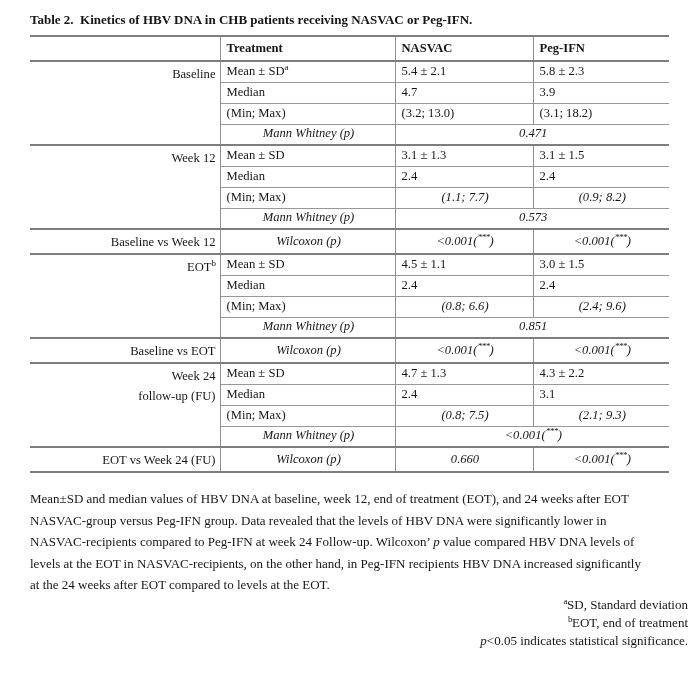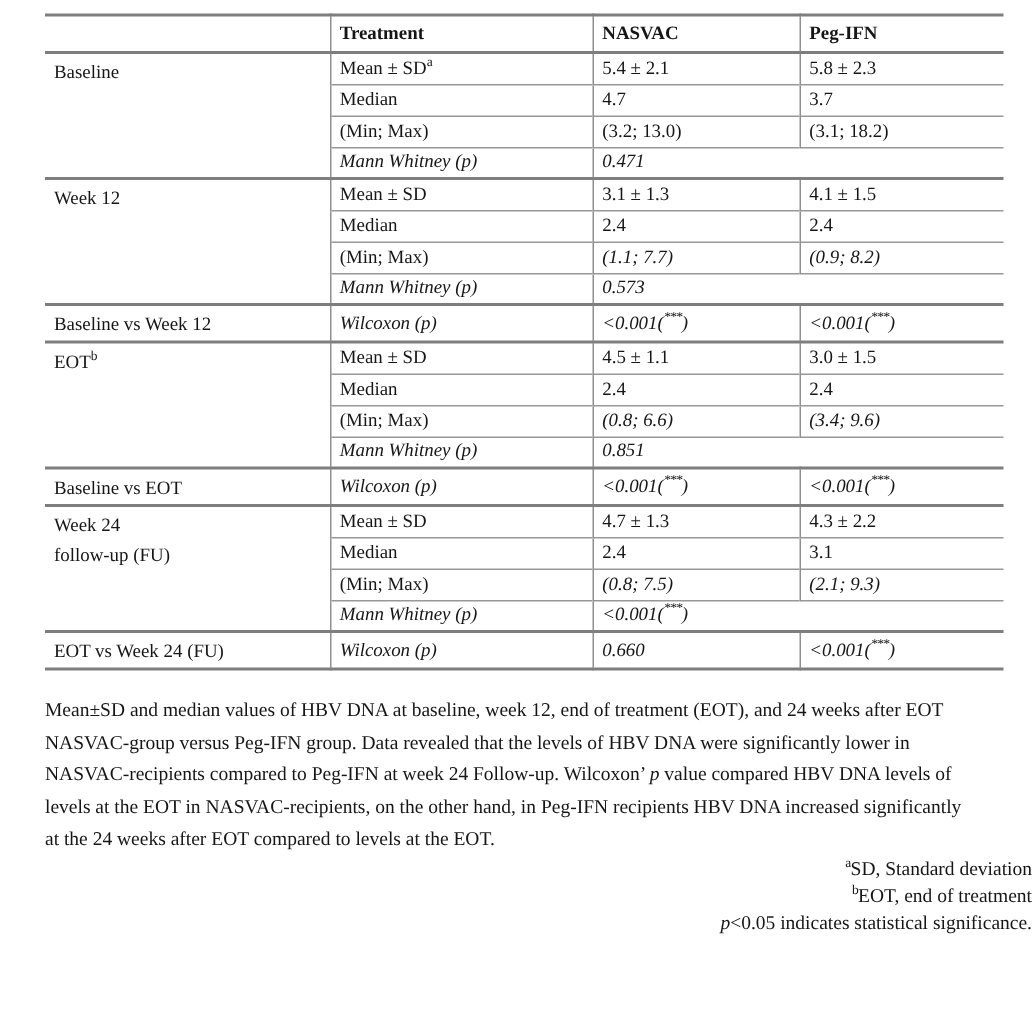--- a/index.html
+++ b/index.html
@@ -20,32 +20,33 @@
   col.w1{width:190px;} col.w2{width:175px;} col.w3{width:138px;} col.w4{width:136px;}
   thead tr{height:25px;border-bottom:2px solid #7e7e7e;}
   tbody tr{height:21px;border-top:1px solid #989898;}
   tbody tr.sec{border-top:2px solid #7e7e7e;}
   th,td{
     font-size:12.6px;text-align:left;vertical-align:middle;
     padding:0 4px 1px 6px;overflow:hidden;white-space:nowrap;
   }
   th{font-weight:bold;margin-top:14px;}
   .vl{border-left:1px solid #8f8f8f;}
-  td.group{vertical-align:top;line-height:20px;padding-top:2px;}
-  .it{font-style:italic;}
+  td.group{vertical-align:top;line-height:20px;padding-top:2px;text-align:right;}
+  .it{font-style:italic;text-align:center;}
   sup{font-size:9px;line-height:0;vertical-align:super;letter-spacing:-0.5px;}
   .fn{margin-top:15px;font-size:13px;}
   .fn-line{line-height:21.5px;white-space:nowrap;}
   .fn-small{line-height:18px;white-space:nowrap;text-align:right;}
 </style>
 </head>
 <body>
 
 <div class="page">
 
+  <div class="title">Table 2.  Kinetics of HBV DNA in CHB patients receiving NASVAC or Peg-IFN.</div>
 
   <table>
     <colgroup>
         <col class="w1">
         <col class="w2">
         <col class="w3">
         <col class="w4">
       </colgroup>
     <thead>
       <tr>
@@ -58,37 +59,37 @@
     <tbody>
       <tr class="sec">
         <td class="group" rowspan="4">Baseline</td>
         <td class="vl"><span>Mean ± SD</span><sup>a</sup></td>
         <td class="vl">5.4 ± 2.1</td>
         <td class="vl">5.8 ± 2.3</td>
       </tr>
       <tr>
         <td class="vl">Median</td>
         <td class="vl">4.7</td>
-        <td class="vl">3.7</td>
+        <td class="vl">3.9</td>
       </tr>
       <tr>
         <td class="vl">(Min; Max)</td>
         <td class="vl">(3.2; 13.0)</td>
         <td class="vl">(3.1; 18.2)</td>
       </tr>
       <tr>
         <td class="vl it">Mann Whitney (p)</td>
         <td class="vl it" colspan="2">0.471</td>
       </tr>
 
       <tr class="sec">
         <td class="group" rowspan="4">Week 12</td>
         <td class="vl">Mean ± SD</td>
         <td class="vl">3.1 ± 1.3</td>
-        <td class="vl">4.1 ± 1.5</td>
+        <td class="vl">3.1 ± 1.5</td>
       </tr>
       <tr>
         <td class="vl">Median</td>
         <td class="vl">2.4</td>
         <td class="vl">2.4</td>
       </tr>
       <tr>
         <td class="vl">(Min; Max)</td>
         <td class="vl it">(1.1; 7.7)</td>
         <td class="vl it">(0.9; 8.2)</td>
@@ -112,21 +113,21 @@
         <td class="vl">3.0 ± 1.5</td>
       </tr>
       <tr>
         <td class="vl">Median</td>
         <td class="vl">2.4</td>
         <td class="vl">2.4</td>
       </tr>
       <tr>
         <td class="vl">(Min; Max)</td>
         <td class="vl it">(0.8; 6.6)</td>
-        <td class="vl it">(3.4; 9.6)</td>
+        <td class="vl it">(2.4; 9.6)</td>
       </tr>
       <tr>
         <td class="vl it">Mann Whitney (p)</td>
         <td class="vl it" colspan="2">0.851</td>
       </tr>
 
       <tr class="sec">
         <td class="group">Baseline vs EOT</td>
         <td class="vl it">Wilcoxon (p)</td>
         <td class="vl it"><span>&lt;0.001(</span><sup>***</sup><span>)</span></td>

